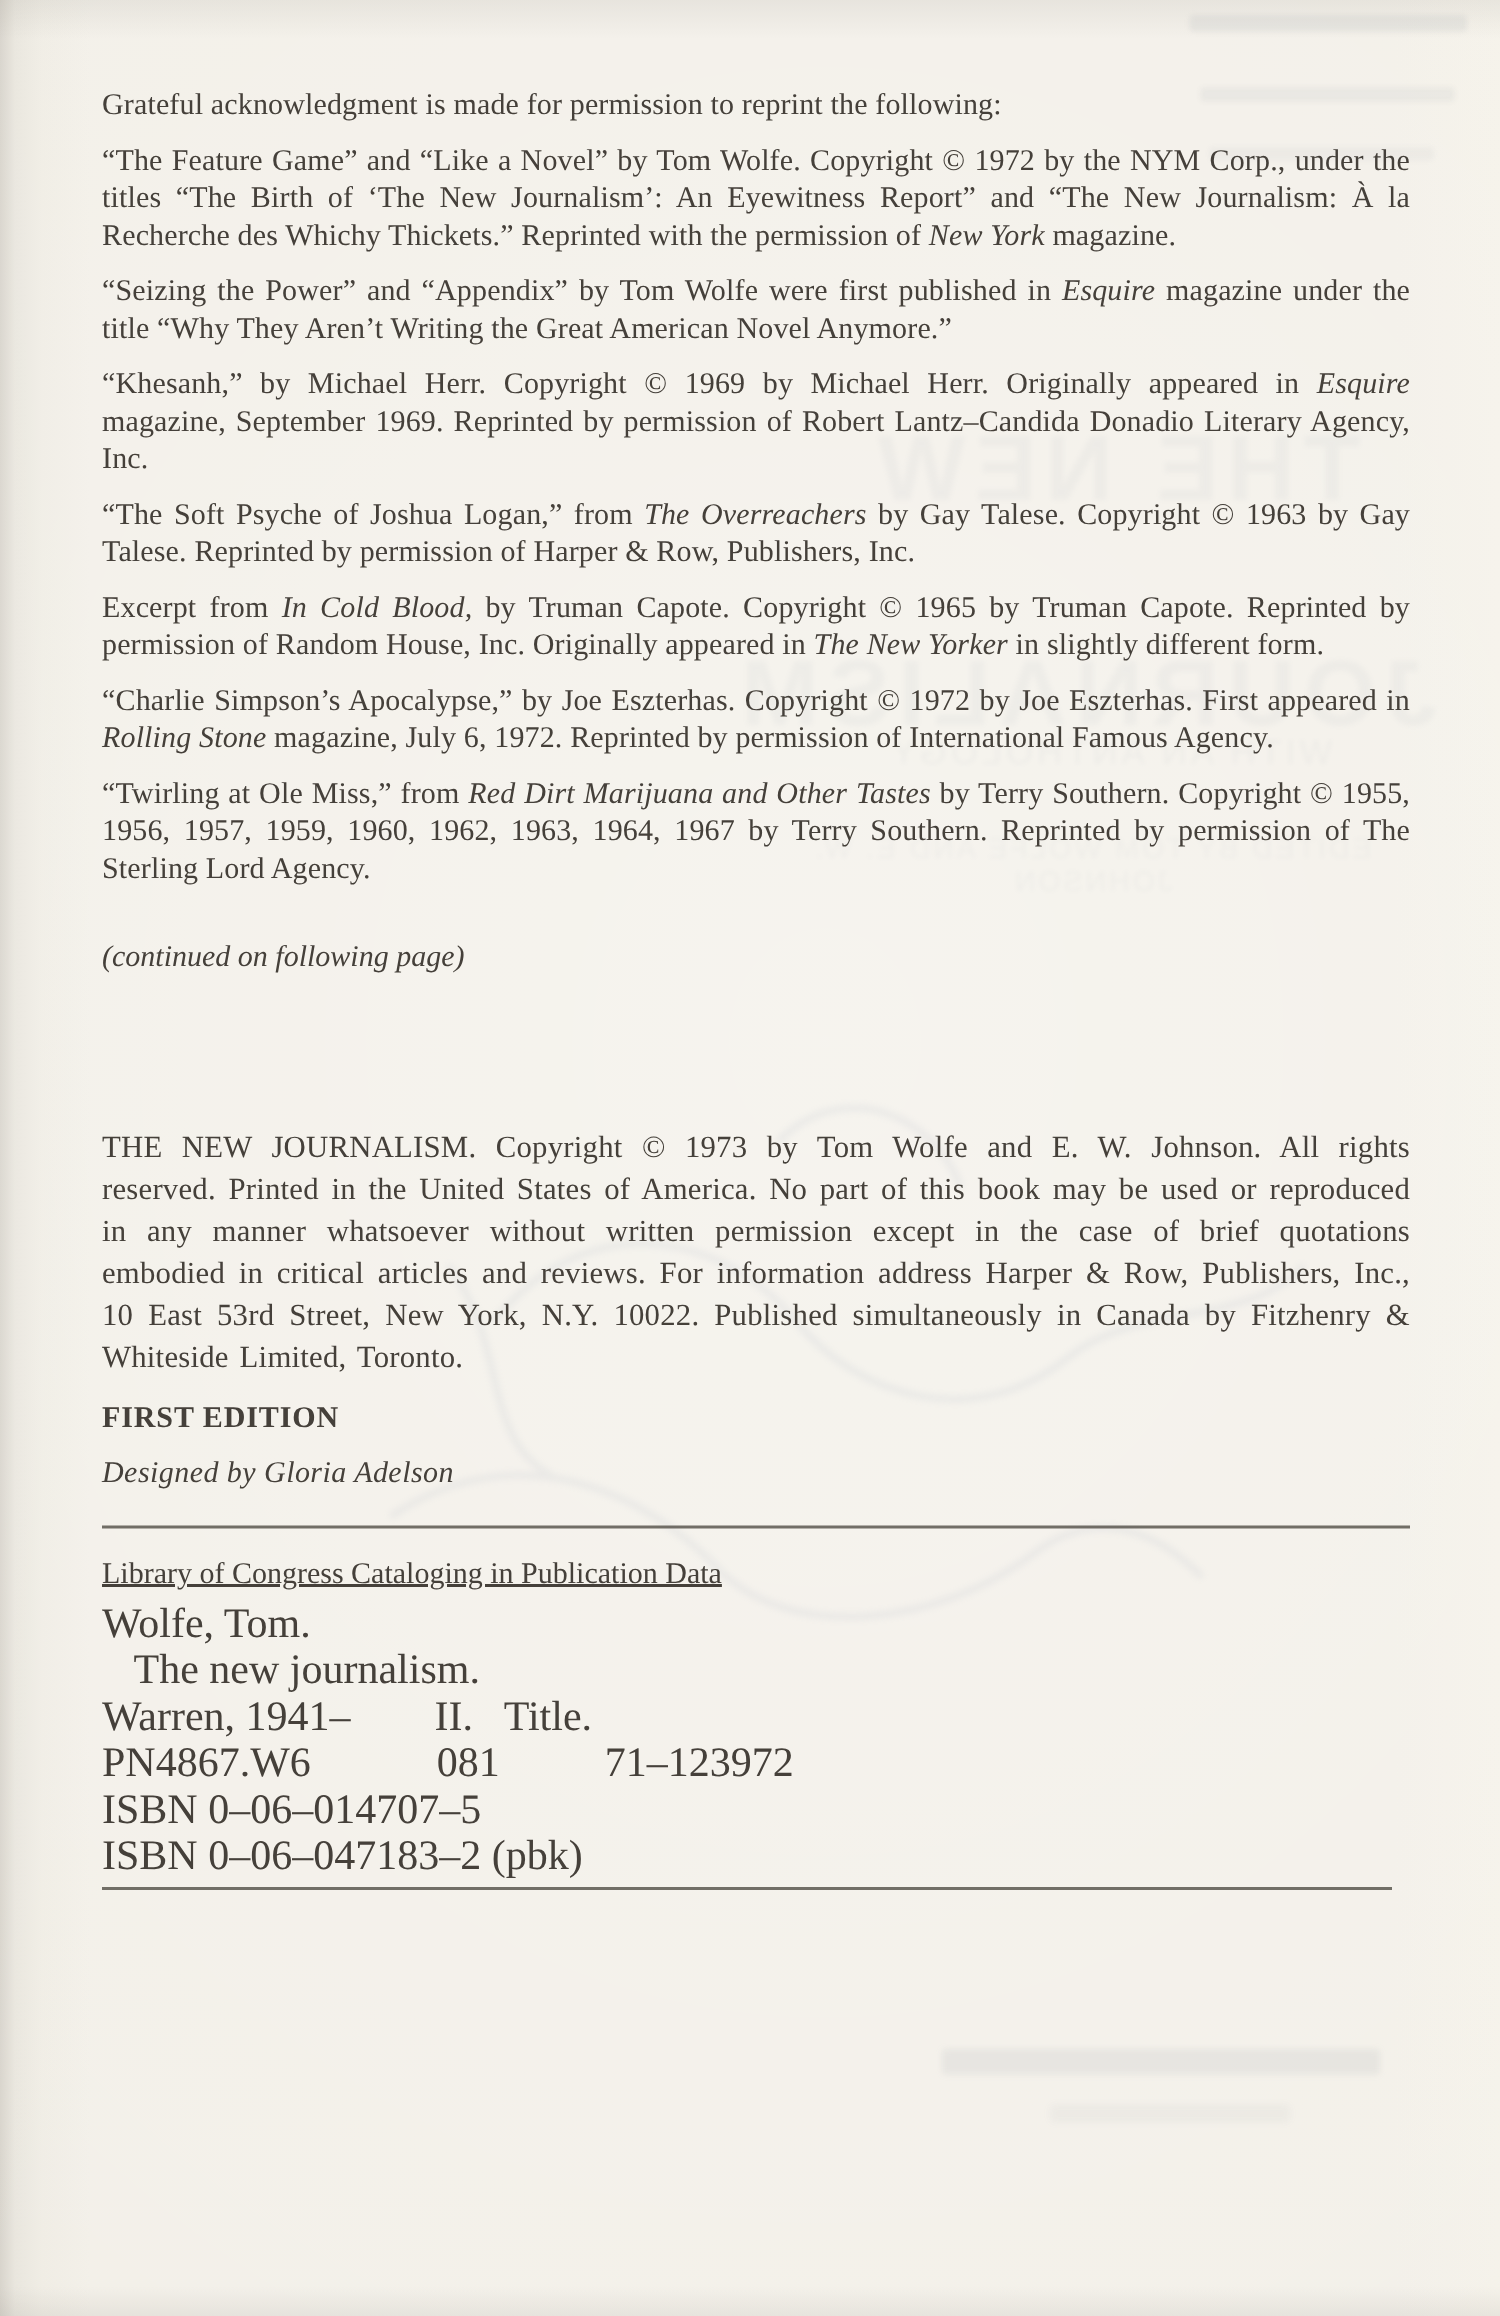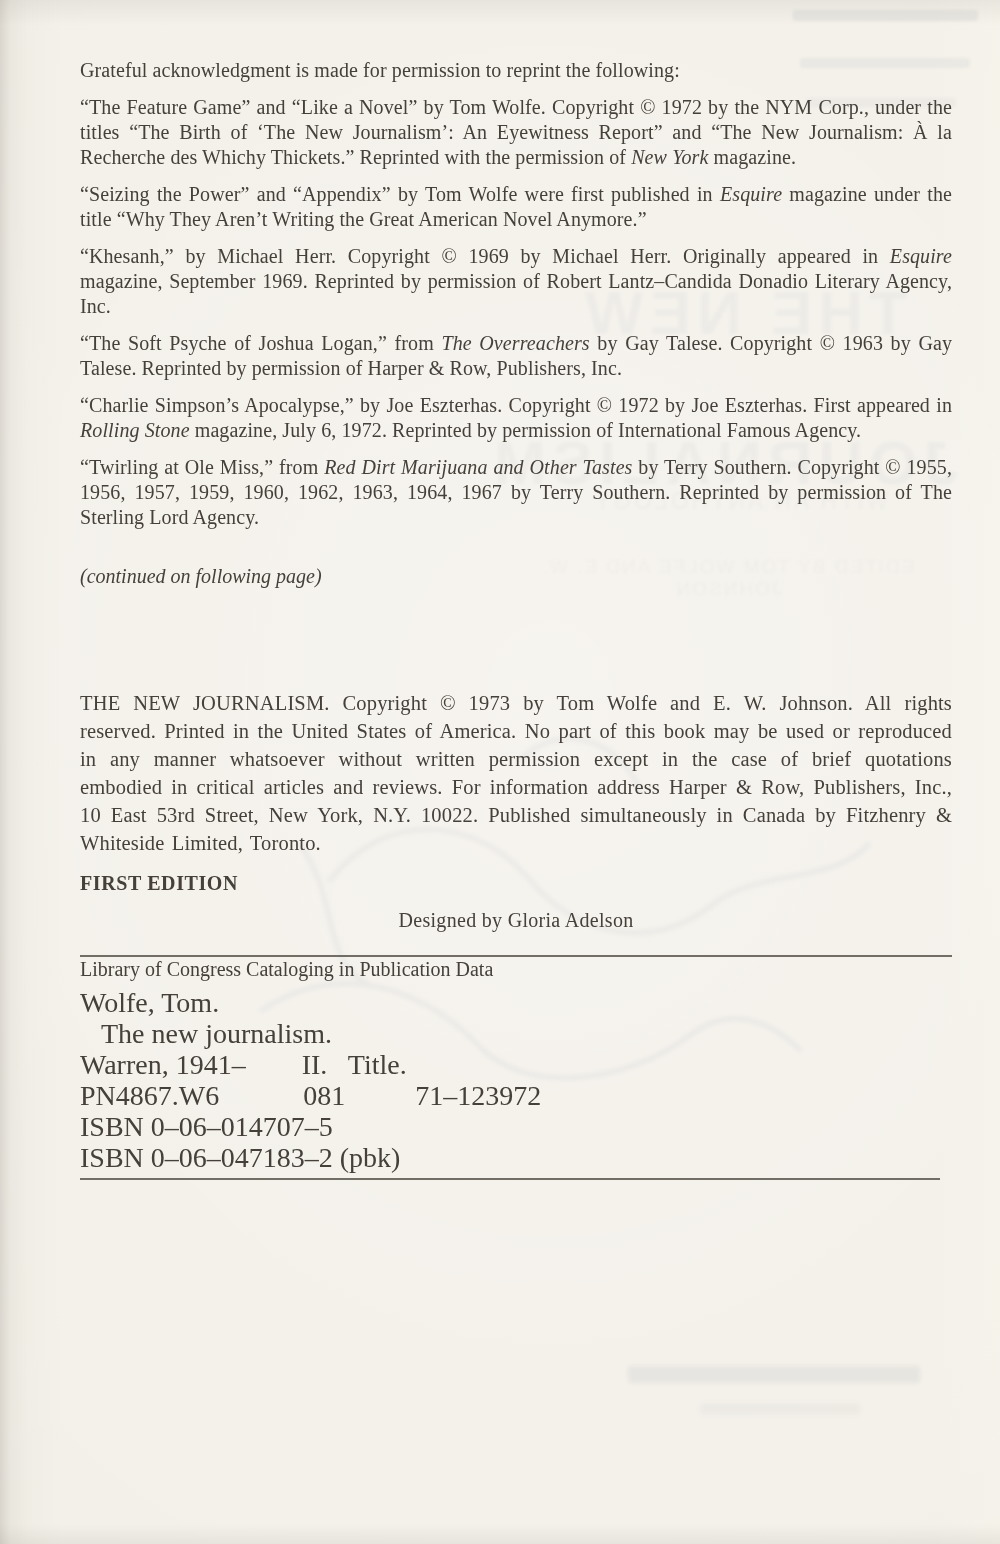--- a/index.html
+++ b/index.html
@@ -37,43 +37,43 @@
   }
   .ghost-bar{position:absolute;background:rgba(140,146,158,0.12);border-radius:3px;filter:blur(1.6px);pointer-events:none;}
   .ghost-bar.b1{left:793px;top:10px;width:185px;height:11px;}
   .ghost-bar.b2{left:800px;top:58px;width:170px;height:10px;opacity:.8;}
   .ghost-bar.b3{left:806px;top:98px;width:150px;height:9px;opacity:.6;}
   .ghost-bar.b4{left:628px;top:1366px;width:292px;height:17px;filter:blur(2.2px);}
   .ghost-bar.b5{left:700px;top:1403px;width:160px;height:12px;opacity:.6;filter:blur(2.4px);}
   .ghost-script{position:absolute;left:0;top:0;pointer-events:none;}
 
   
-  .content{position:absolute;left:80px;top:58px;width:872px;}
+  .content{position:absolute;left:68px;top:58px;width:872px;}
   p{margin:0;}
   .ack{
     font-size:20px;line-height:25px;text-align:justify;
     margin-bottom:12px;letter-spacing:0.1px;
   }
   .ack-intro{text-align:left;}
   .continued{
     margin-top:34px;text-align:left;font-style:italic;
     font-size:20px;line-height:25px;
   }
   .copyright{
     margin-top:100px;font-size:20.5px;line-height:28px;
     text-align:justify;word-spacing:2px;letter-spacing:0.15px;
   }
   .first-edition{margin-top:14px;font-size:20px;line-height:25px;letter-spacing:0.6px;font-weight:bold;}
-  .designer{margin-top:12px;font-size:20px;line-height:25px;letter-spacing:0.3px;text-align:center;}
+  .designer{margin-top:12px;font-size:20px;line-height:25px;font-style:italic;letter-spacing:0.3px;}
   hr.rule{
     border:none;border-top:2px solid rgba(70,65,57,0.75);
     margin:22px 0 0 0;width:100%;
   }
   hr.rule2{margin-top:8px;width:860px;}
-  .lc-heading{font-size:20px;line-height:24px;}
+  .lc-heading{margin-top:18px;font-size:20px;line-height:24px;text-decoration:underline;}
   .lc-line{font-size:28px;line-height:24px;margin-top:7px;white-space:pre-wrap;}
   .lc-line.first{margin-top:10px;}
   em{}
 </style>
 </head>
 <body>
 
 <div class="edge-top"></div>
 <div class="edge-bottom"></div>
 
@@ -98,20 +98,21 @@
 </svg>
 
 <main class="content">
 
   <p class="ack ack-intro">Grateful acknowledgment is made for permission to reprint the following:</p>
 
   <p class="ack"><span>“The Feature Game” and “Like a Novel” by Tom Wolfe. Copyright © 1972 by the NYM Corp., under the titles “The Birth of ‘The New Journalism’: An Eyewitness Report” and “The New Journalism: À la Recherche des Whichy Thickets.” Reprinted with the permission of </span><em>New York</em><span> magazine.</span></p>
   <p class="ack"><span>“Seizing the Power” and “Appendix” by Tom Wolfe were first published in </span><em>Esquire</em><span> magazine under the title “Why They Aren’t Writing the Great American Novel Anymore.”</span></p>
   <p class="ack"><span>“Khesanh,” by Michael Herr. Copyright © 1969 by Michael Herr. Originally appeared in </span><em>Esquire</em><span> magazine, September 1969. Reprinted by permission of Robert Lantz–Candida Donadio Literary Agency, Inc.</span></p>
   <p class="ack"><span>“The Soft Psyche of Joshua Logan,” from </span><em>The Overreachers</em><span> by Gay Talese. Copyright © 1963 by Gay Talese. Reprinted by permission of Harper &amp; Row, Publishers, Inc.</span></p>
+  <p class="ack"><span>Excerpt from </span><em>In Cold Blood,</em><span> by Truman Capote. Copyright © 1965 by Truman Capote. Reprinted by permission of Random House, Inc. Originally appeared in </span><em>The New Yorker</em><span> in slightly different form.</span></p>
   <p class="ack"><span>“Charlie Simpson’s Apocalypse,” by Joe Eszterhas. Copyright © 1972 by Joe Eszterhas. First appeared in </span><em>Rolling Stone</em><span> magazine, July 6, 1972. Reprinted by permission of International Famous Agency.</span></p>
   <p class="ack"><span>“Twirling at Ole Miss,” from </span><em>Red Dirt Marijuana and Other Tastes</em><span> by Terry Southern. Copyright © 1955, 1956, 1957, 1959, 1960, 1962, 1963, 1964, 1967 by Terry Southern. Reprinted by permission of The Sterling Lord Agency.</span></p>
 
   <p class="continued">(continued on following page)</p>
 
   <p class="copyright">THE NEW JOURNALISM. Copyright © 1973 by Tom Wolfe and E. W. Johnson. All rights reserved. Printed in the United States of America. No part of this book may be used or reproduced in any manner whatsoever without written permission except in the case of brief quotations embodied in critical articles and reviews. For information address Harper &amp; Row, Publishers, Inc., 10 East 53rd Street, New York, N.Y. 10022. Published simultaneously in Canada by Fitzhenry &amp; Whiteside Limited, Toronto.</p>
 
   <p class="first-edition">FIRST EDITION</p>
 
   <p class="designer">Designed by Gloria Adelson</p>

